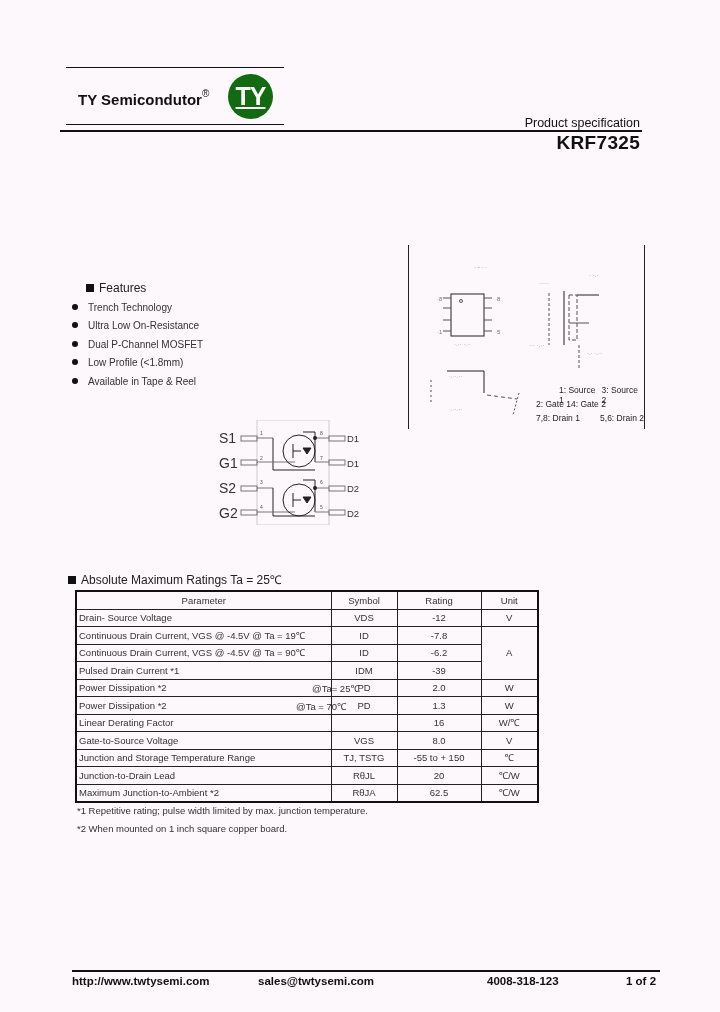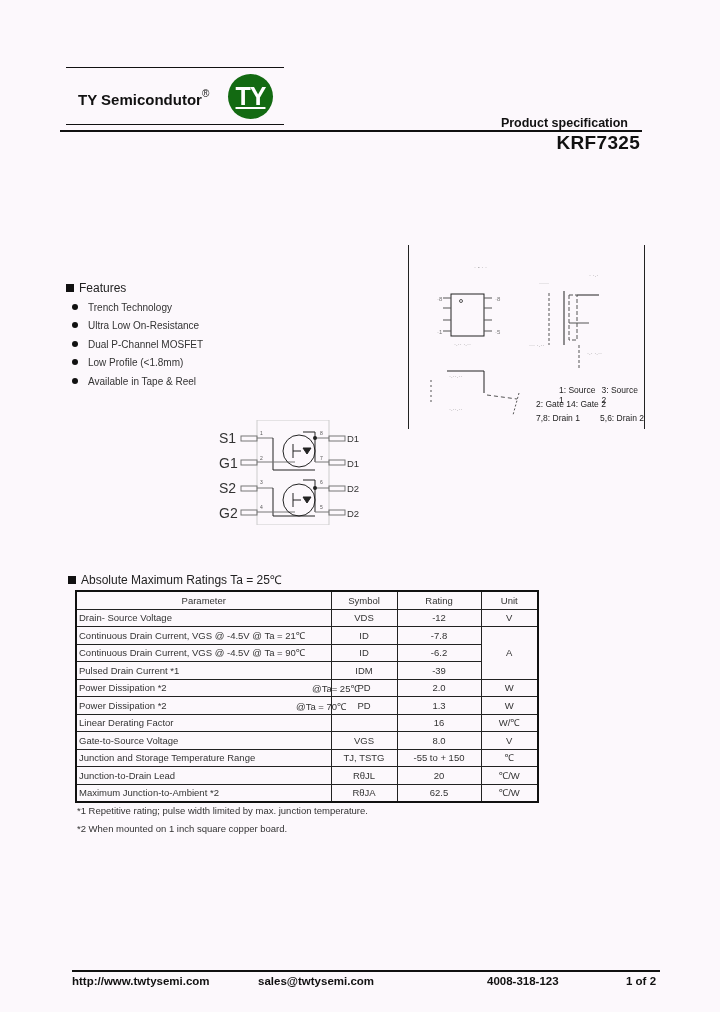--- a/index.html
+++ b/index.html
@@ -5,21 +5,21 @@
   html,body{margin:0;padding:0;}
   body{width:720px;height:1012px;background:#fcf8fc;position:relative;overflow:hidden;
        font-family:"Liberation Sans",sans-serif;color:#111;}
   .abs{position:absolute;}
   
   .hline{position:absolute;background:#111;}
   .brand{left:78px;top:90px;font-size:15px;font-weight:bold;letter-spacing:0px;}
   .brand sup{font-size:10px;font-weight:normal;position:relative;top:-2px;}
   .logo{left:228px;top:74px;width:45px;height:45px;border-radius:50%;background:#136a12;
         color:#fff;font-weight:bold;font-size:25px;text-align:center;line-height:45px;letter-spacing:-1px;text-decoration:underline;}
-  .prodspec{right:92px;top:116px;font-size:12.5px;font-weight:bold;}
+  .prodspec{right:80px;top:116px;font-size:12.5px;font-weight:normal;}
   .partno{right:80px;top:132px;font-size:19px;font-weight:bold;letter-spacing:0.3px;}
   
   .sec-title{font-size:12px;color:#222;}
   .sq{display:inline-block;width:8px;height:8px;background:#111;margin-right:5px;vertical-align:0px;}
   .feat-list{left:70px;top:301px;list-style:none;margin:0;padding:0;}
   .feat-list li{font-size:10px;color:#333;height:18.4px;line-height:14px;}
   .dot{display:inline-block;width:6px;height:6px;border-radius:50%;background:#111;margin-right:10px;margin-left:2px;vertical-align:1px;}
   
   .pkg{left:408px;top:245px;width:235px;height:184px;border-left:1.5px solid #222;border-right:1.5px solid #222;}
   .pkg-legend{font-size:8.5px;color:#222;}
@@ -37,21 +37,21 @@
 <div class="hline" style="left:66px;top:67px;width:218px;height:1px;"></div>
 <div class="abs brand">
   <span>TY Semicondutor</span><sup>®</sup>
 </div>
 <div class="abs logo">TY</div>
 <div class="hline" style="left:66px;top:124px;width:218px;height:1px;"></div>
 <div class="hline" style="left:60px;top:130px;width:582px;height:2px;"></div>
 <div class="abs prodspec">Product specification</div>
 <div class="abs partno">KRF7325</div>
 
-<div class="abs sec-title" style="left:66px;top:281px;">
+<div class="abs sec-title" style="left:86px;top:281px;">
   <span class="sq"></span><span>Features</span>
 </div>
 <ul class="abs feat-list">
   <li><span class="dot"></span><span>Trench Technology</span></li>
   <li><span class="dot"></span><span>Ultra Low On-Resistance</span></li>
   <li><span class="dot"></span><span>Dual P-Channel MOSFET</span></li>
   <li><span class="dot"></span><span>Low Profile (&lt;1.8mm)</span></li>
   <li><span class="dot"></span><span>Available in Tape &amp; Reel</span></li>
 </ul>
 
@@ -202,21 +202,21 @@
     <th class="c">Rating</th>
     <th class="c">Unit</th>
   </tr>
   <tr>
     <td>Drain- Source Voltage</td>
     <td class="c">VDS</td>
     <td class="c">-12</td>
     <td class="c">V</td>
   </tr>
   <tr>
-    <td>Continuous Drain Current, VGS @ -4.5V @ Ta = 21℃</td>
+    <td>Continuous Drain Current, VGS @ -4.5V @ Ta = 19℃</td>
     <td class="c">ID</td>
     <td class="c">-7.8</td>
     <td class="c" rowspan="3">A</td>
   </tr>
   <tr>
     <td>Continuous Drain Current, VGS @ -4.5V @ Ta = 90℃</td>
     <td class="c">ID</td>
     <td class="c">-6.2</td>
   </tr>
   <tr>

